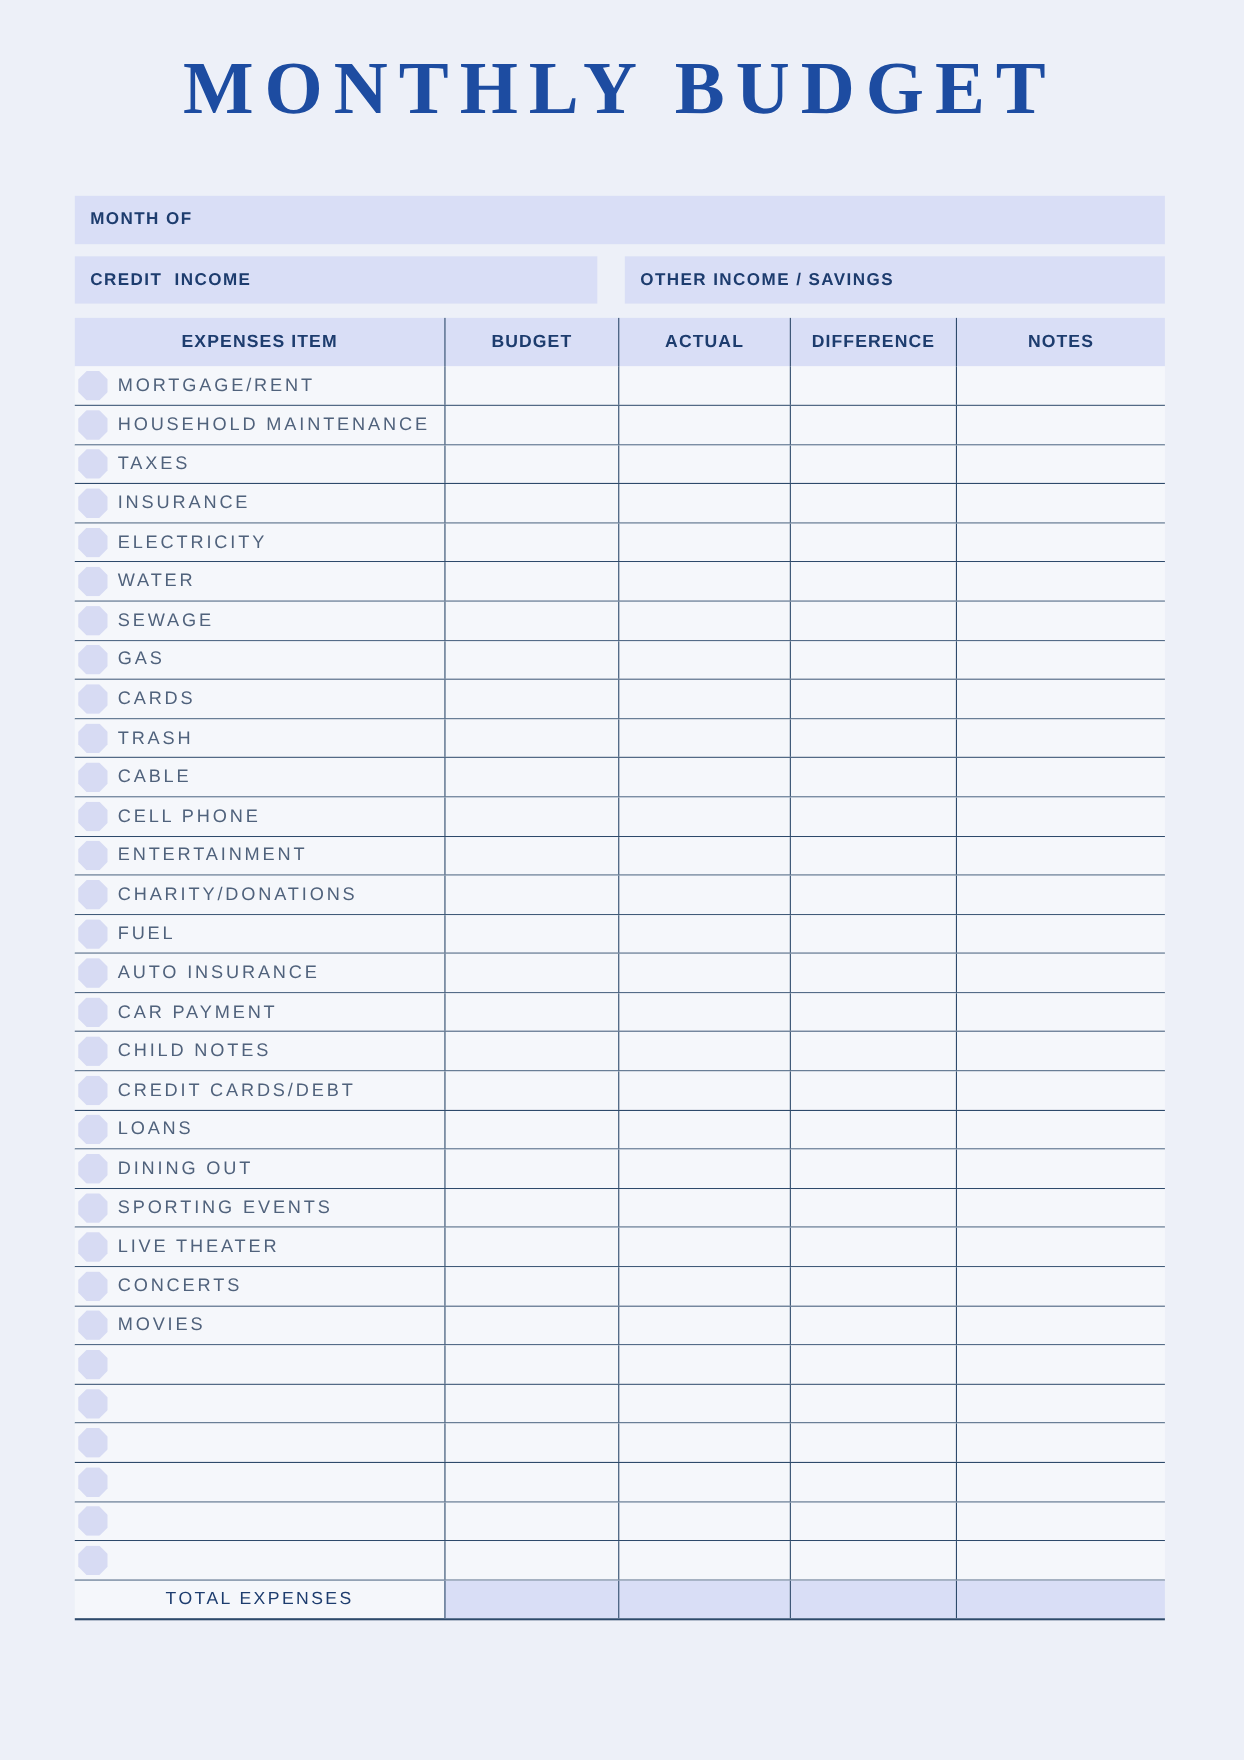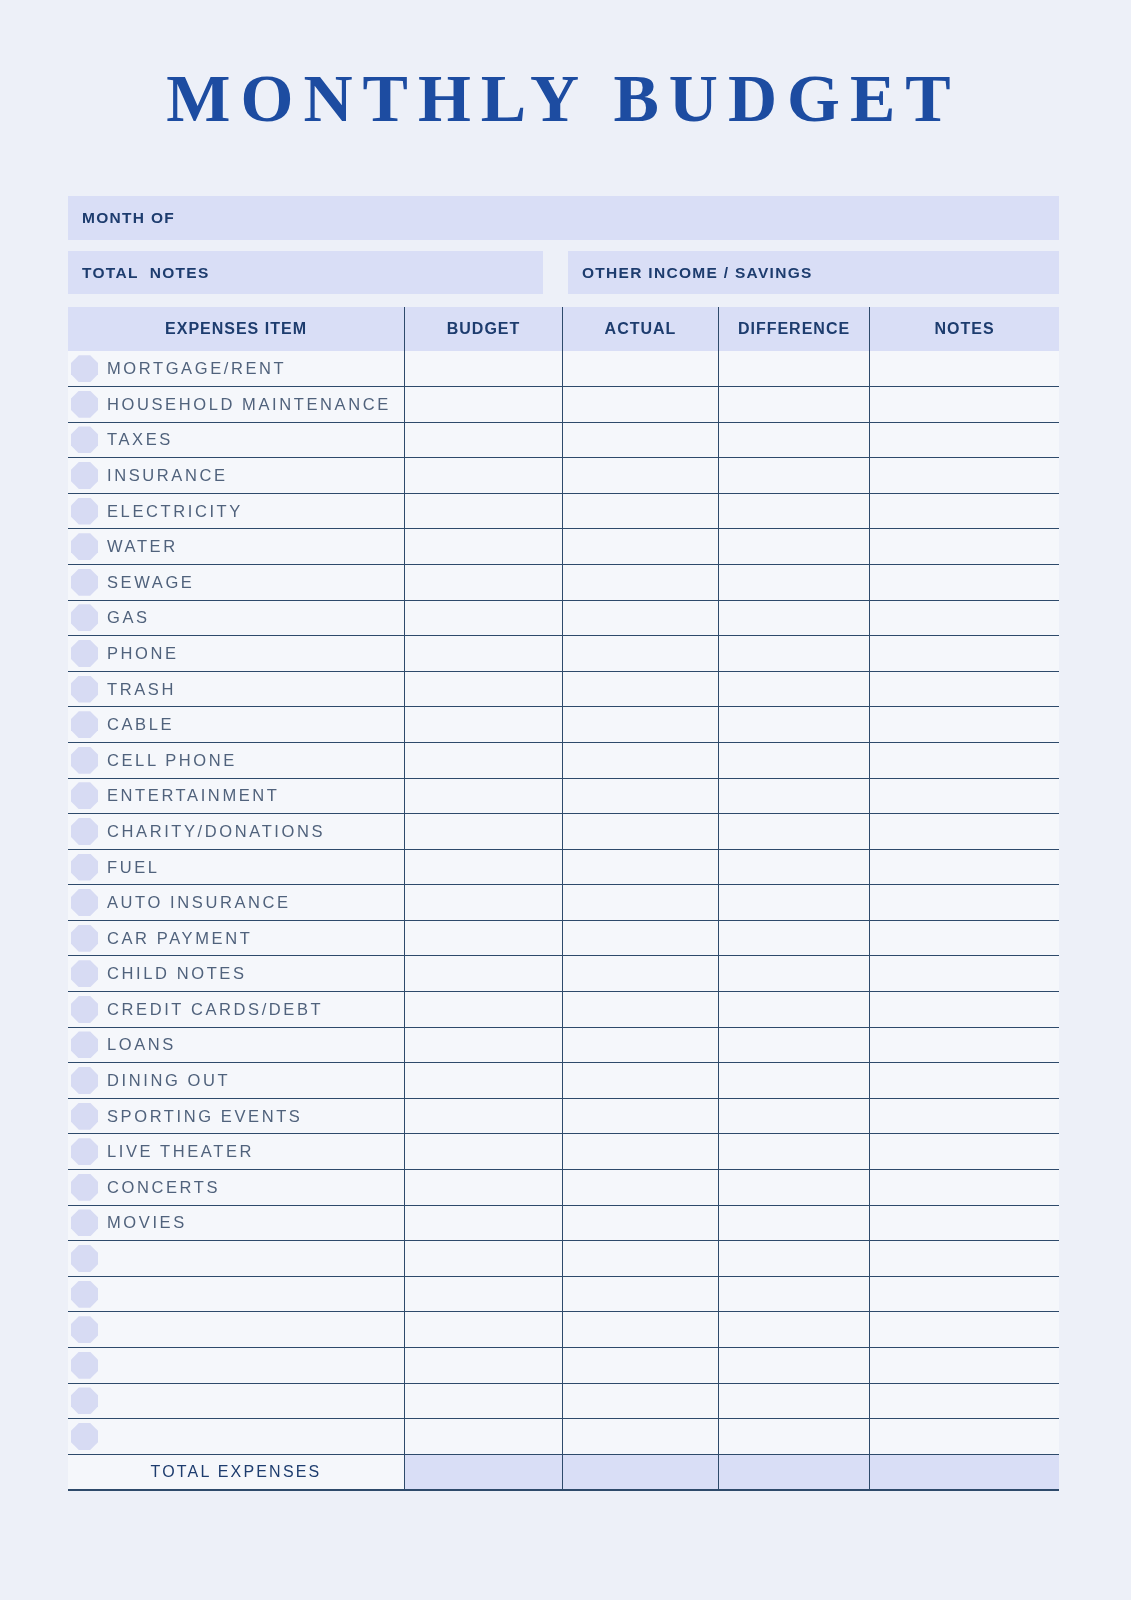--- a/index.html
+++ b/index.html
@@ -13,21 +13,21 @@
   }
   *{margin:0;padding:0;box-sizing:border-box;}
   html,body{background:var(--page-bg);}
   body{
     width:1131px;height:1600px;
     font-family:"Liberation Sans",sans-serif;
     overflow:hidden;
   }
   .page{
     width:1131px;height:1180px;
-    padding:54px 72px 0 68px;
+    padding:36px 72px 0 68px;
     background:var(--page-bg);
   }
   .title{
     text-align:center;
     font-family:"Liberation Serif","DejaVu Serif",serif;
     font-weight:700;
     font-size:68px;
     line-height:1.3;
     letter-spacing:10px;
     color:var(--title);
@@ -122,21 +122,21 @@
 <div class="page">
 
   <h1 class="title">MONTHLY BUDGET</h1>
 
   <div class="bar month-bar">
     <span class="bar-label">MONTH OF</span>
   </div>
 
   <div class="income-row">
     <div class="bar income-bar">
-      <span class="bar-label">TOTAL  NOTES</span>
+      <span class="bar-label">CREDIT  INCOME</span>
     </div>
     <div class="income-gap"></div>
     <div class="bar other-bar">
       <span class="bar-label">OTHER INCOME / SAVINGS</span>
     </div>
   </div>
 
   <div class="table">
     <div class="tr thead">
       <div class="td th">EXPENSES ITEM</div>
@@ -223,21 +223,21 @@
             <span class="item-label">GAS</span>
           </div>
           <div class="td"></div>
           <div class="td"></div>
           <div class="td"></div>
           <div class="td"></div>
         </div>
         <div class="tr row">
           <div class="td item-cell">
             <span class="bullet"></span>
-            <span class="item-label">PHONE</span>
+            <span class="item-label">CARDS</span>
           </div>
           <div class="td"></div>
           <div class="td"></div>
           <div class="td"></div>
           <div class="td"></div>
         </div>
         <div class="tr row">
           <div class="td item-cell">
             <span class="bullet"></span>
             <span class="item-label">TRASH</span>

